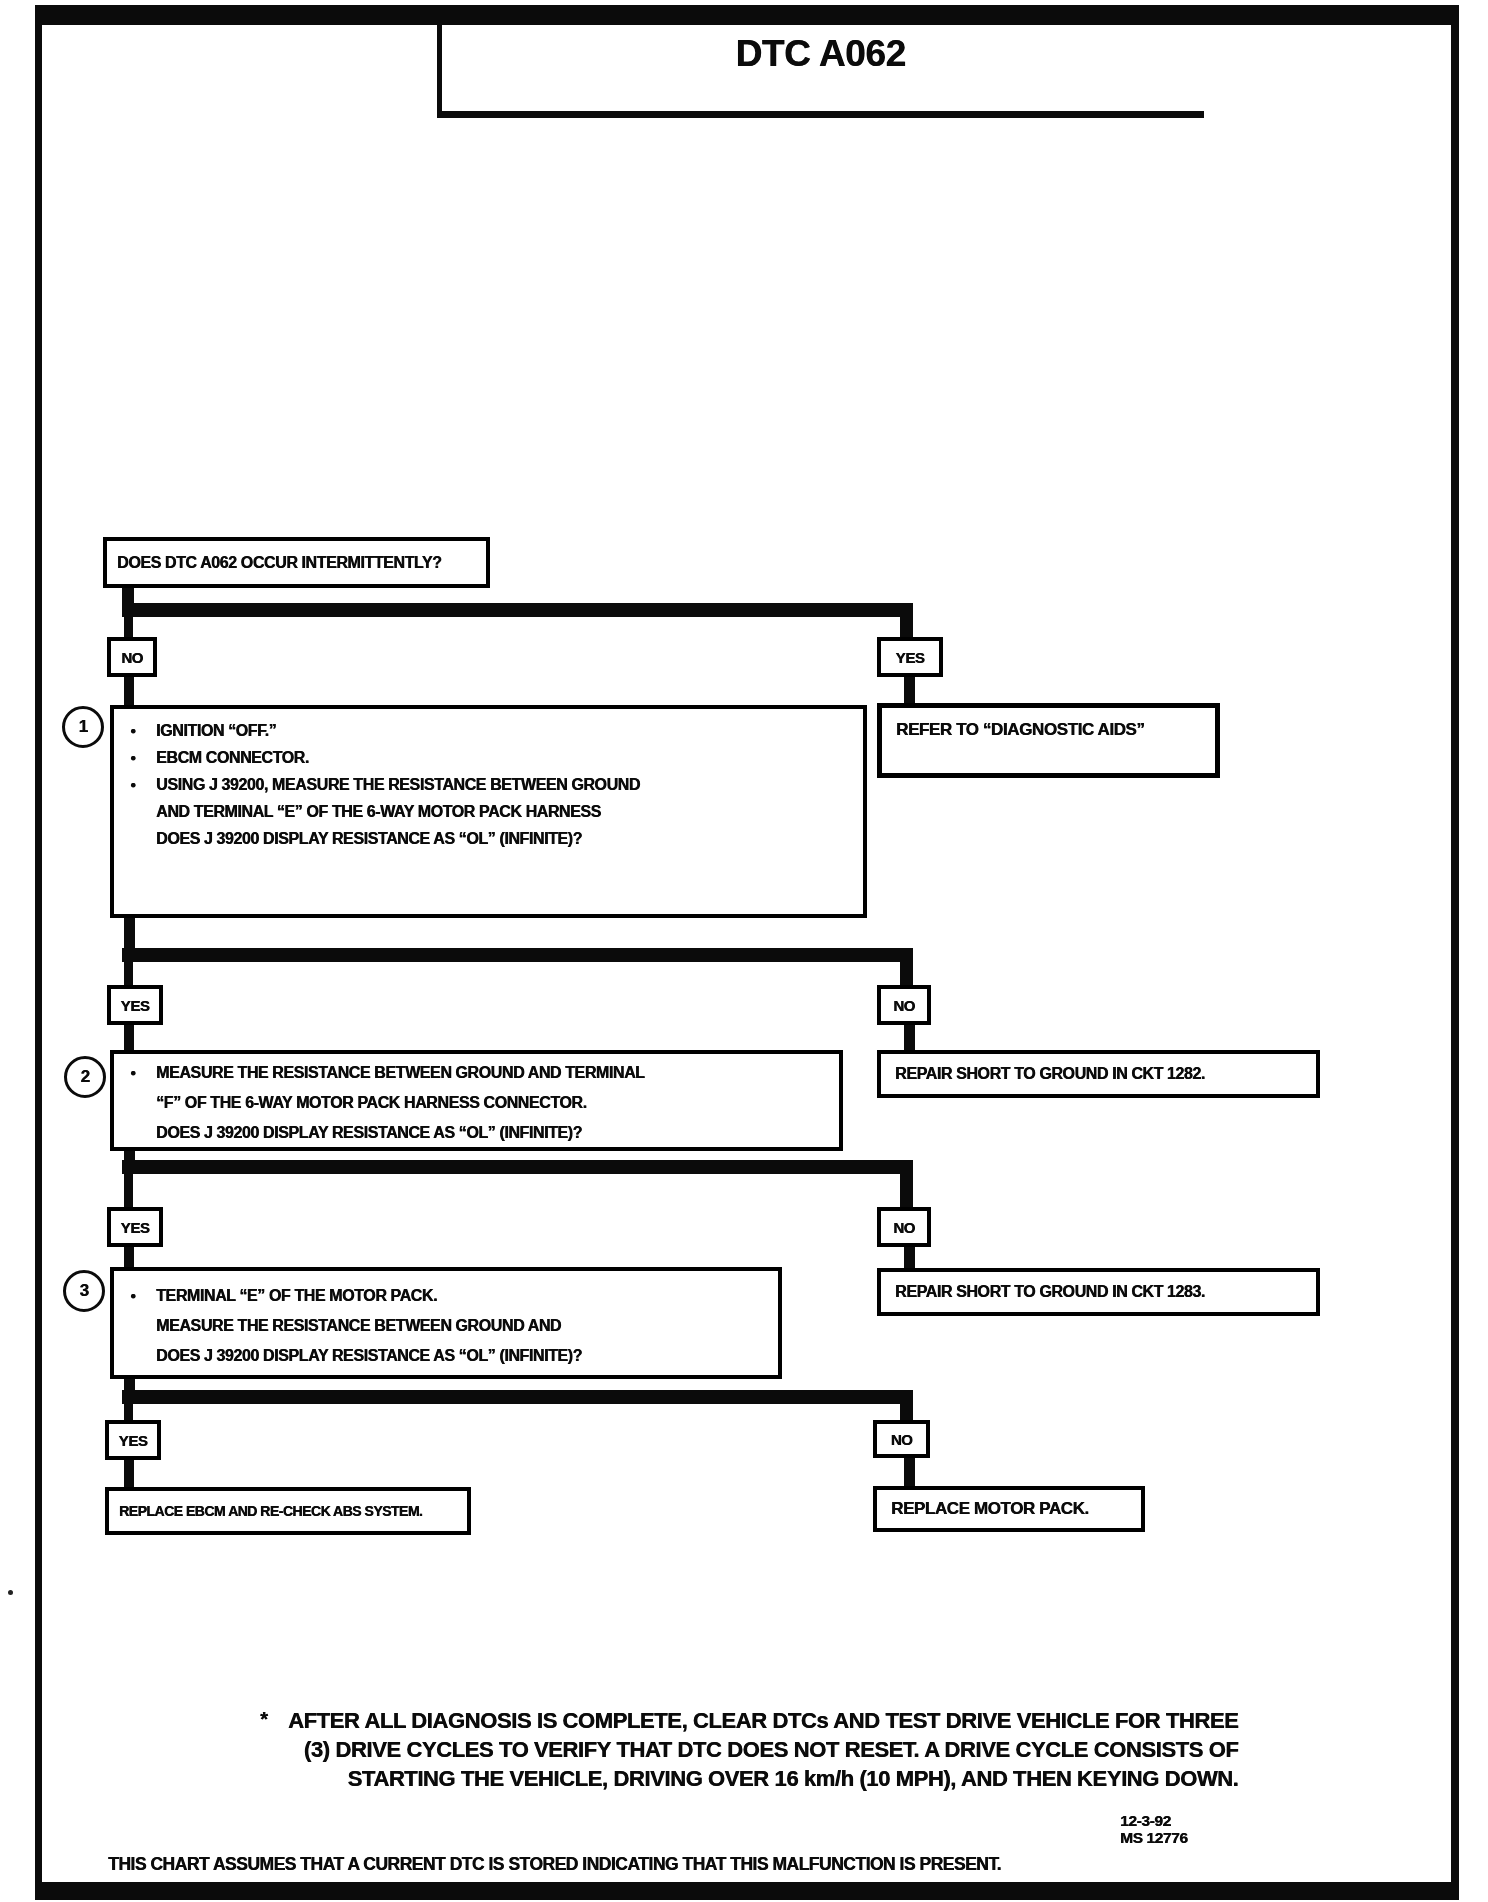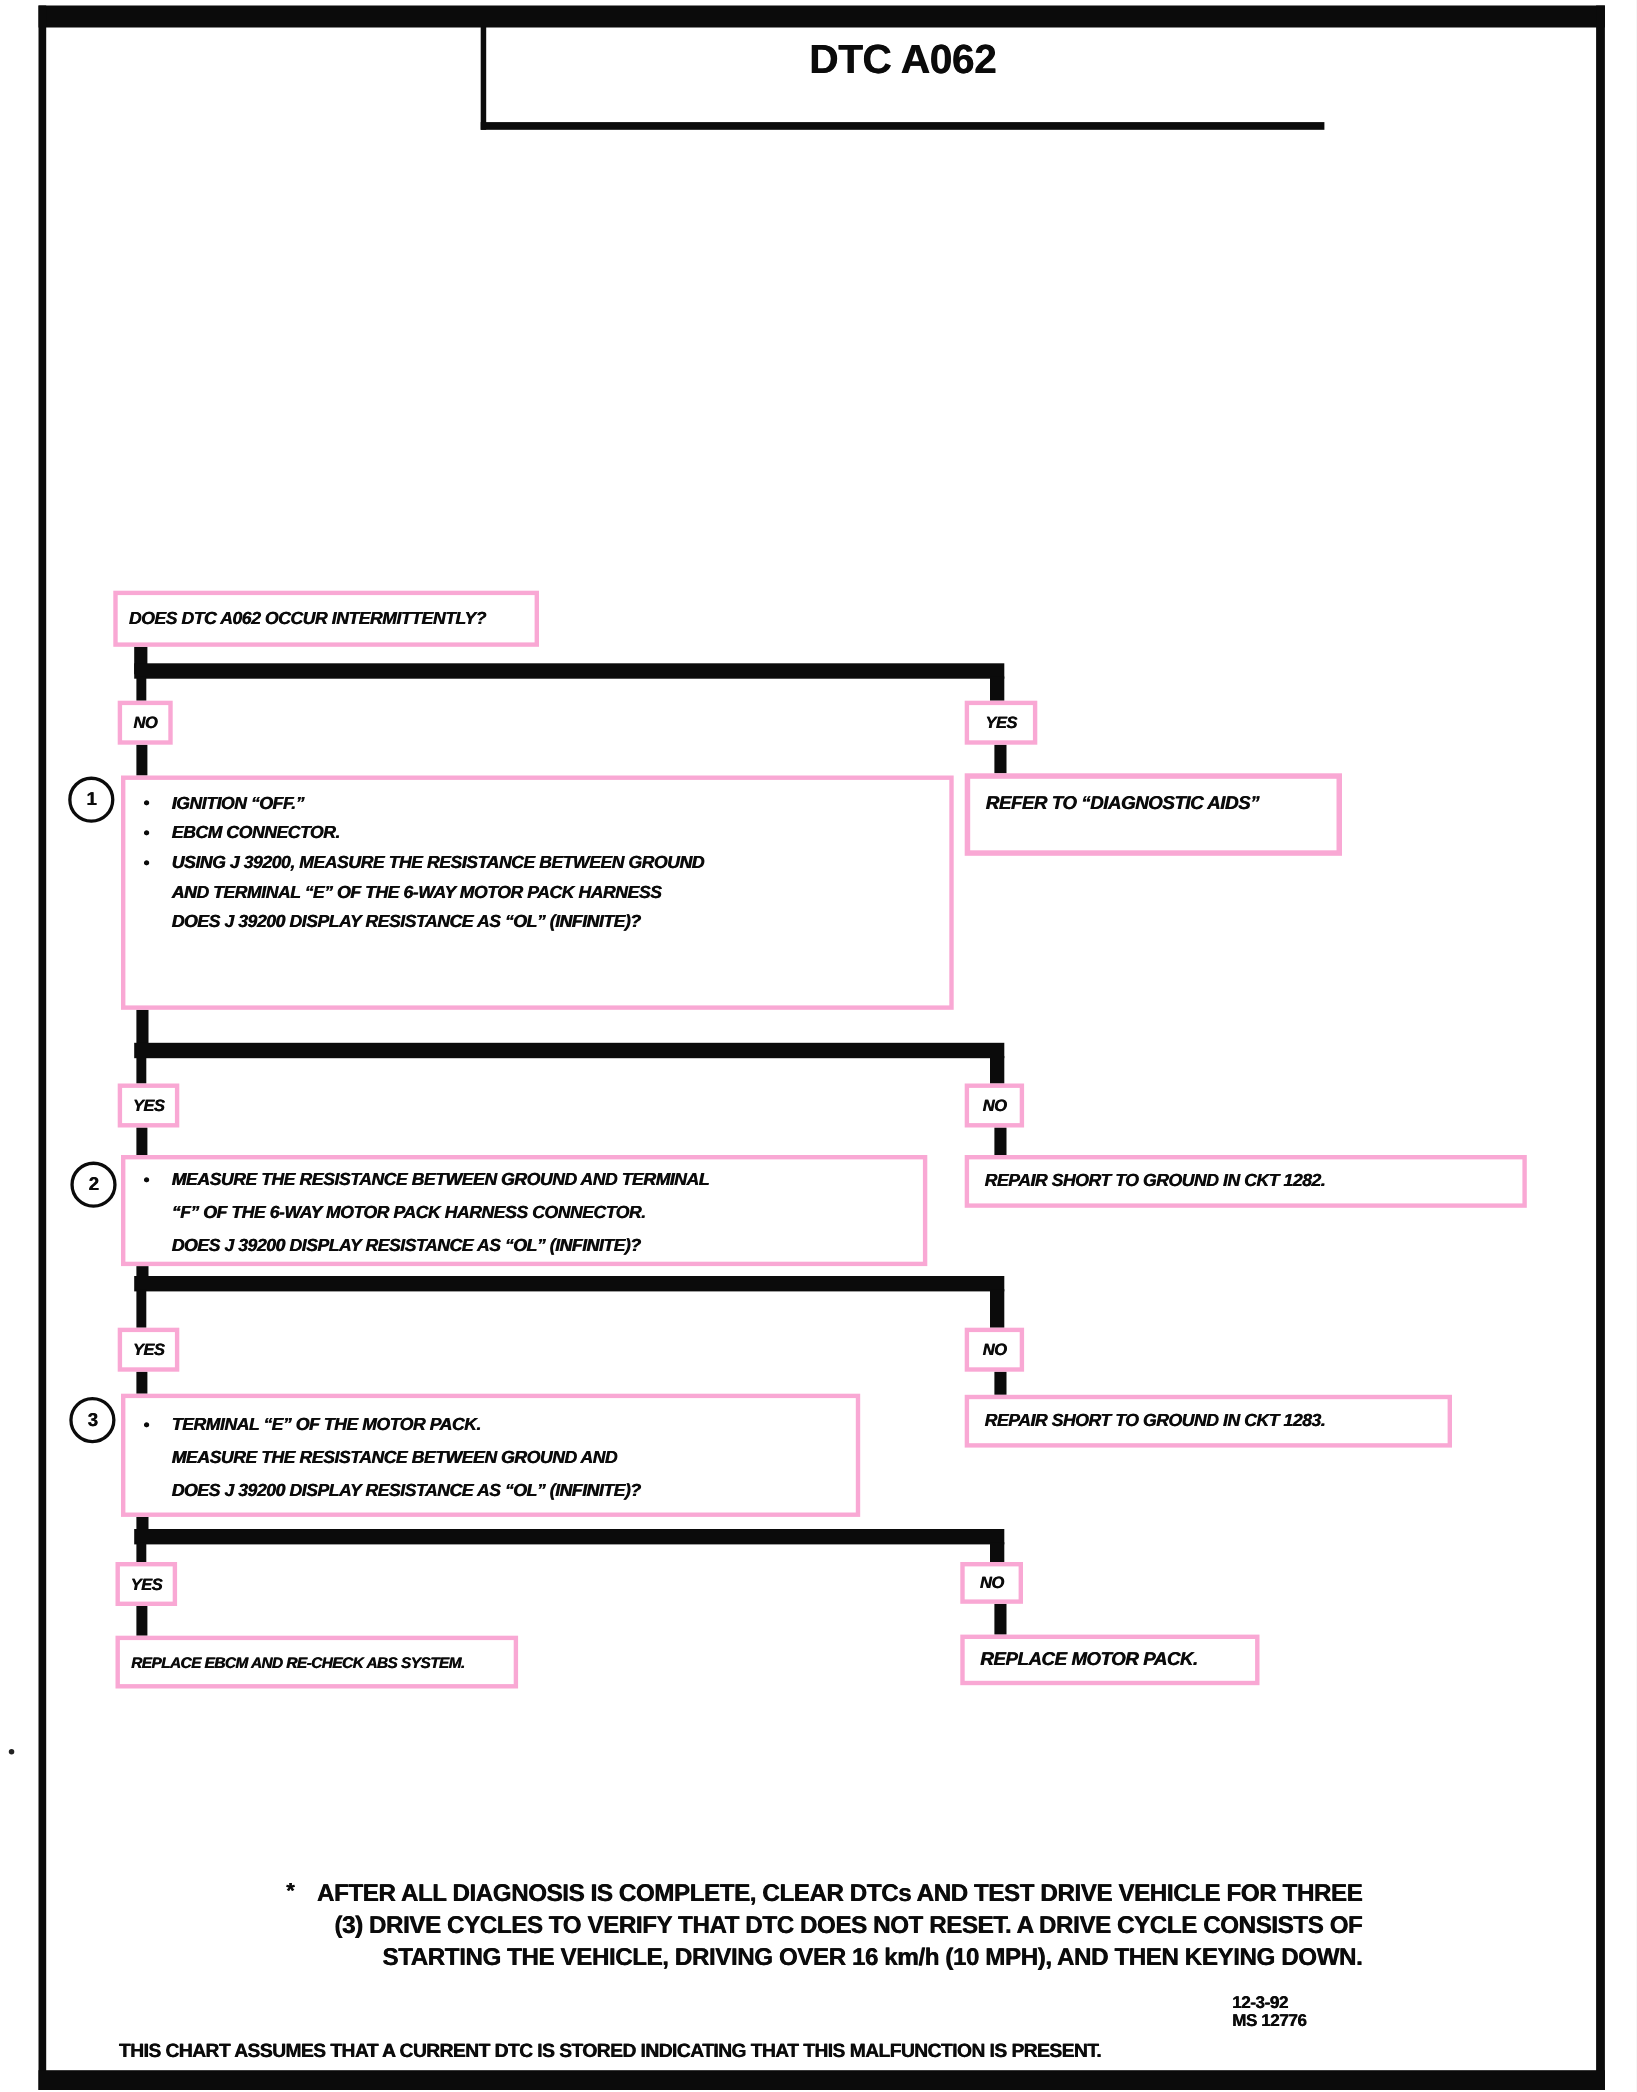--- a/index.html
+++ b/index.html
@@ -2,21 +2,21 @@
 <html><head>
 <meta charset="utf-8">
 <style>
   html,body{margin:0;padding:0;background:#e8e8e8;}
   .page{
     position:relative; width:1488px; height:1902px; background:#ffffff;
     font-family:"Liberation Sans", sans-serif; color:#0b0b0b; overflow:hidden;
   }
   .t{font-weight:bold; letter-spacing:-0.4px; text-shadow:0.5px 0 0 #0b0b0b; color:#0b0b0b;}
   .ln{position:absolute; background:#0b0b0b;}
-  .box{position:absolute; background:#fff; border:4px solid #f9a8d4; box-sizing:border-box;font-style:italic;}
+  .box{position:absolute; background:#fff; border:4px solid #000000; box-sizing:border-box;}
   .lbl{display:flex; align-items:center; justify-content:center; font-size:15px;}
   .qbox{display:flex; align-items:center; padding-left:10px; font-size:16px; white-space:nowrap;}
   .action{display:flex; align-items:center; padding-left:14px; font-size:16px; white-space:nowrap;}
   .refer{padding:12px 0 0 14px; font-size:17px; white-space:nowrap;}
   .step{padding:8px 10px 6px 16px; font-size:16px; line-height:27px;}
   .step.wide-lh{line-height:30px; padding-top:10px;}
   .brow{display:flex; white-space:nowrap;}
   .bdot{width:26px; flex:0 0 26px; font-size:10px;}
   .bline{display:block; white-space:nowrap;}
   .qline{margin-left:26px; white-space:nowrap;}
@@ -118,21 +118,21 @@
     </div>
     <div class="qline">DOES J 39200 DISPLAY RESISTANCE AS “OL” (INFINITE)?</div>
   </div>
 
   <div class="box lbl t" style="left:107px; top:985px; width:56px; height:40px;">
     <span>YES</span>
   </div>
   <div class="box lbl t" style="left:877px; top:985px; width:54px; height:40px;">
     <span>NO</span>
   </div>
-  <div class="box action t" style="left:877px; top:1050px; width:511px; height:48px;">
+  <div class="box action t" style="left:877px; top:1050px; width:443px; height:48px;">
     <span>REPAIR SHORT TO GROUND IN CKT 1282.</span>
   </div>
 
   <div class="circle t" style="left:64px; top:1056px;">
     <span>2</span>
   </div>
   <div class="box step wide-lh t" style="left:110px; top:1050px; width:733px; height:101px; padding-top:4px;">
     <div class="brow">
       <span class="bdot">●</span>
       <span class="btext">

